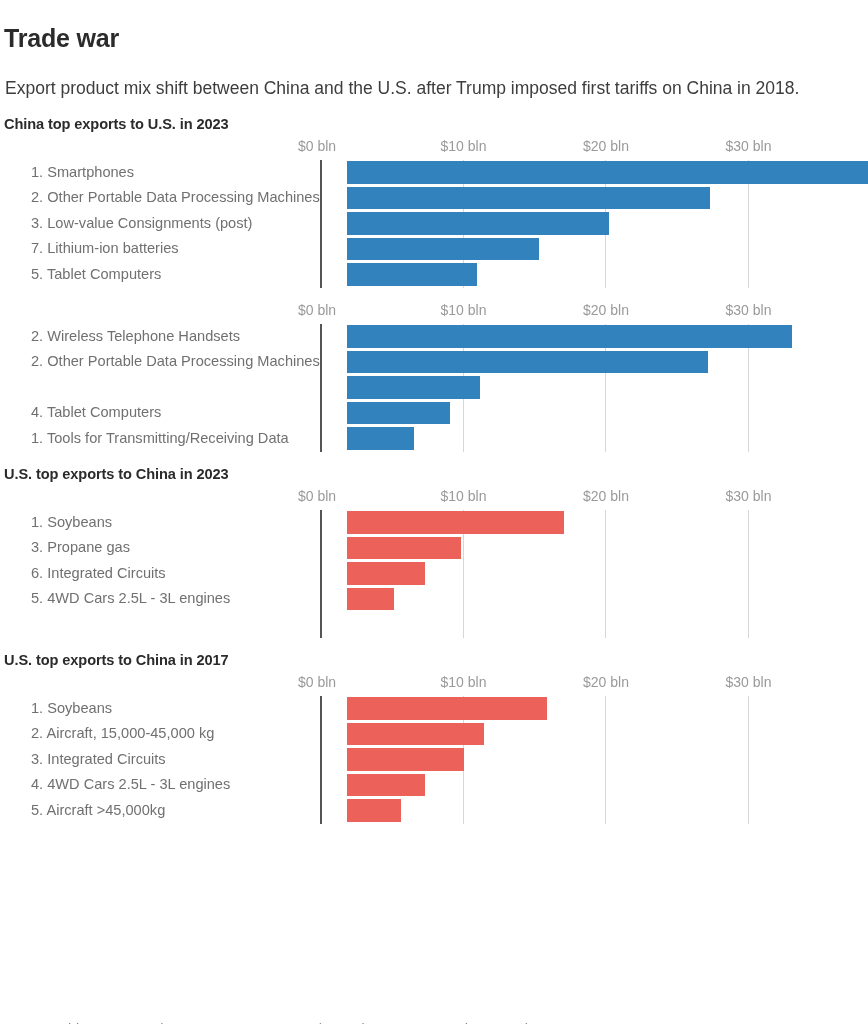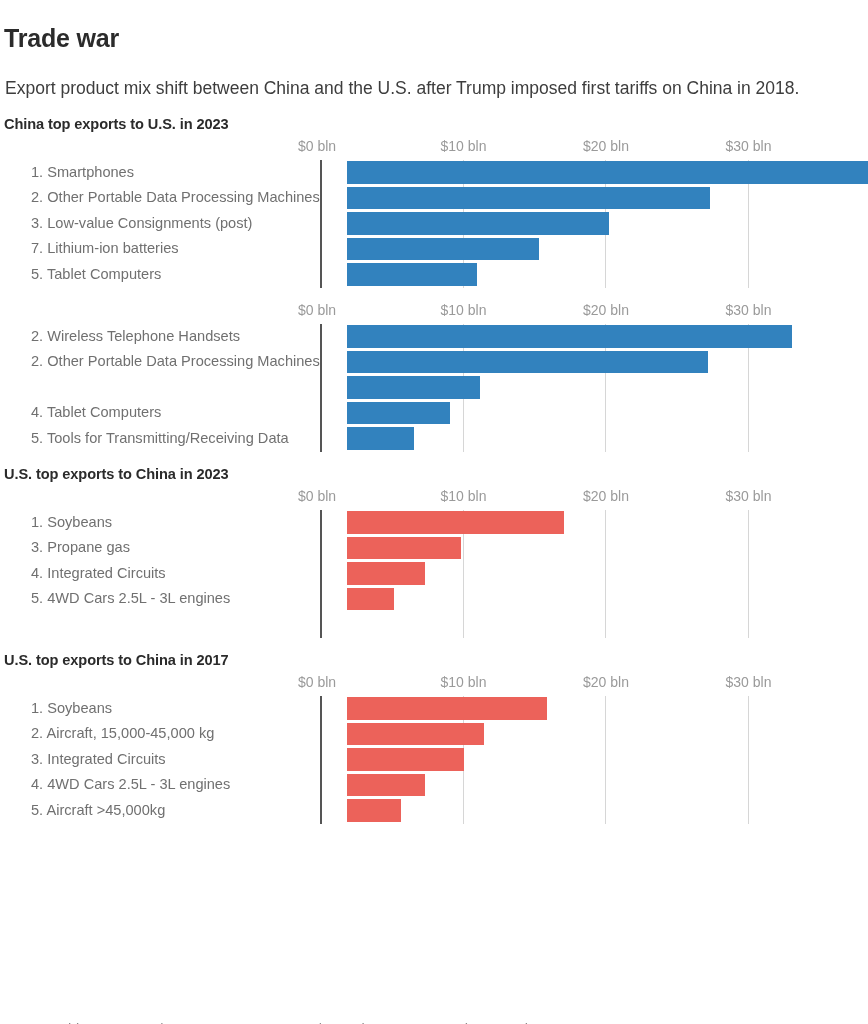--- a/index.html
+++ b/index.html
@@ -215,21 +215,21 @@
               <div class="bar blue" style="left: 320px; width: 360.525px; background: rgb(50, 130, 190);"></div>
             </div>
             <div class="row">
               <div class="bar blue" style="left: 320px; width: 132.525px; background: rgb(50, 130, 190);"></div>
             </div>
             <div class="row">
               <div class="row-label">4. Tablet Computers</div>
               <div class="bar blue" style="left: 320px; width: 102.6px; background: rgb(50, 130, 190);"></div>
             </div>
             <div class="row">
-              <div class="row-label">5. Tools for Transmitting/Receiving Data</div>
+              <div class="row-label">1. Tools for Transmitting/Receiving Data</div>
               <div class="bar blue" style="left: 320px; width: 66.975px; background: rgb(50, 130, 190);"></div>
             </div>
           </div>
         </div>
       </div>
       <div class="block">
         <div class="block-title">U.S. top exports to China in 2023</div>
         <div class="plotwrap">
           <div class="axis-labels">
             <span class="axis-label" style="left: 320px;">$0 bln</span>
@@ -246,21 +246,21 @@
           <div class="rows">
             <div class="row">
               <div class="row-label">1. Soybeans</div>
               <div class="bar red" style="left: 320px; width: 216.6px; background: rgb(236, 98, 90);"></div>
             </div>
             <div class="row">
               <div class="row-label">3. Propane gas</div>
               <div class="bar red" style="left: 320px; width: 114px; background: rgb(236, 98, 90);"></div>
             </div>
             <div class="row">
-              <div class="row-label">4. Integrated Circuits</div>
+              <div class="row-label">6. Integrated Circuits</div>
               <div class="bar red" style="left: 320px; width: 78.375px; background: rgb(236, 98, 90);"></div>
             </div>
             <div class="row">
               <div class="row-label">5. 4WD Cars 2.5L - 3L engines</div>
               <div class="bar red" style="left: 320px; width: 47.025px; background: rgb(236, 98, 90);"></div>
             </div>
           </div>
         </div>
       </div>
       <div class="block">

